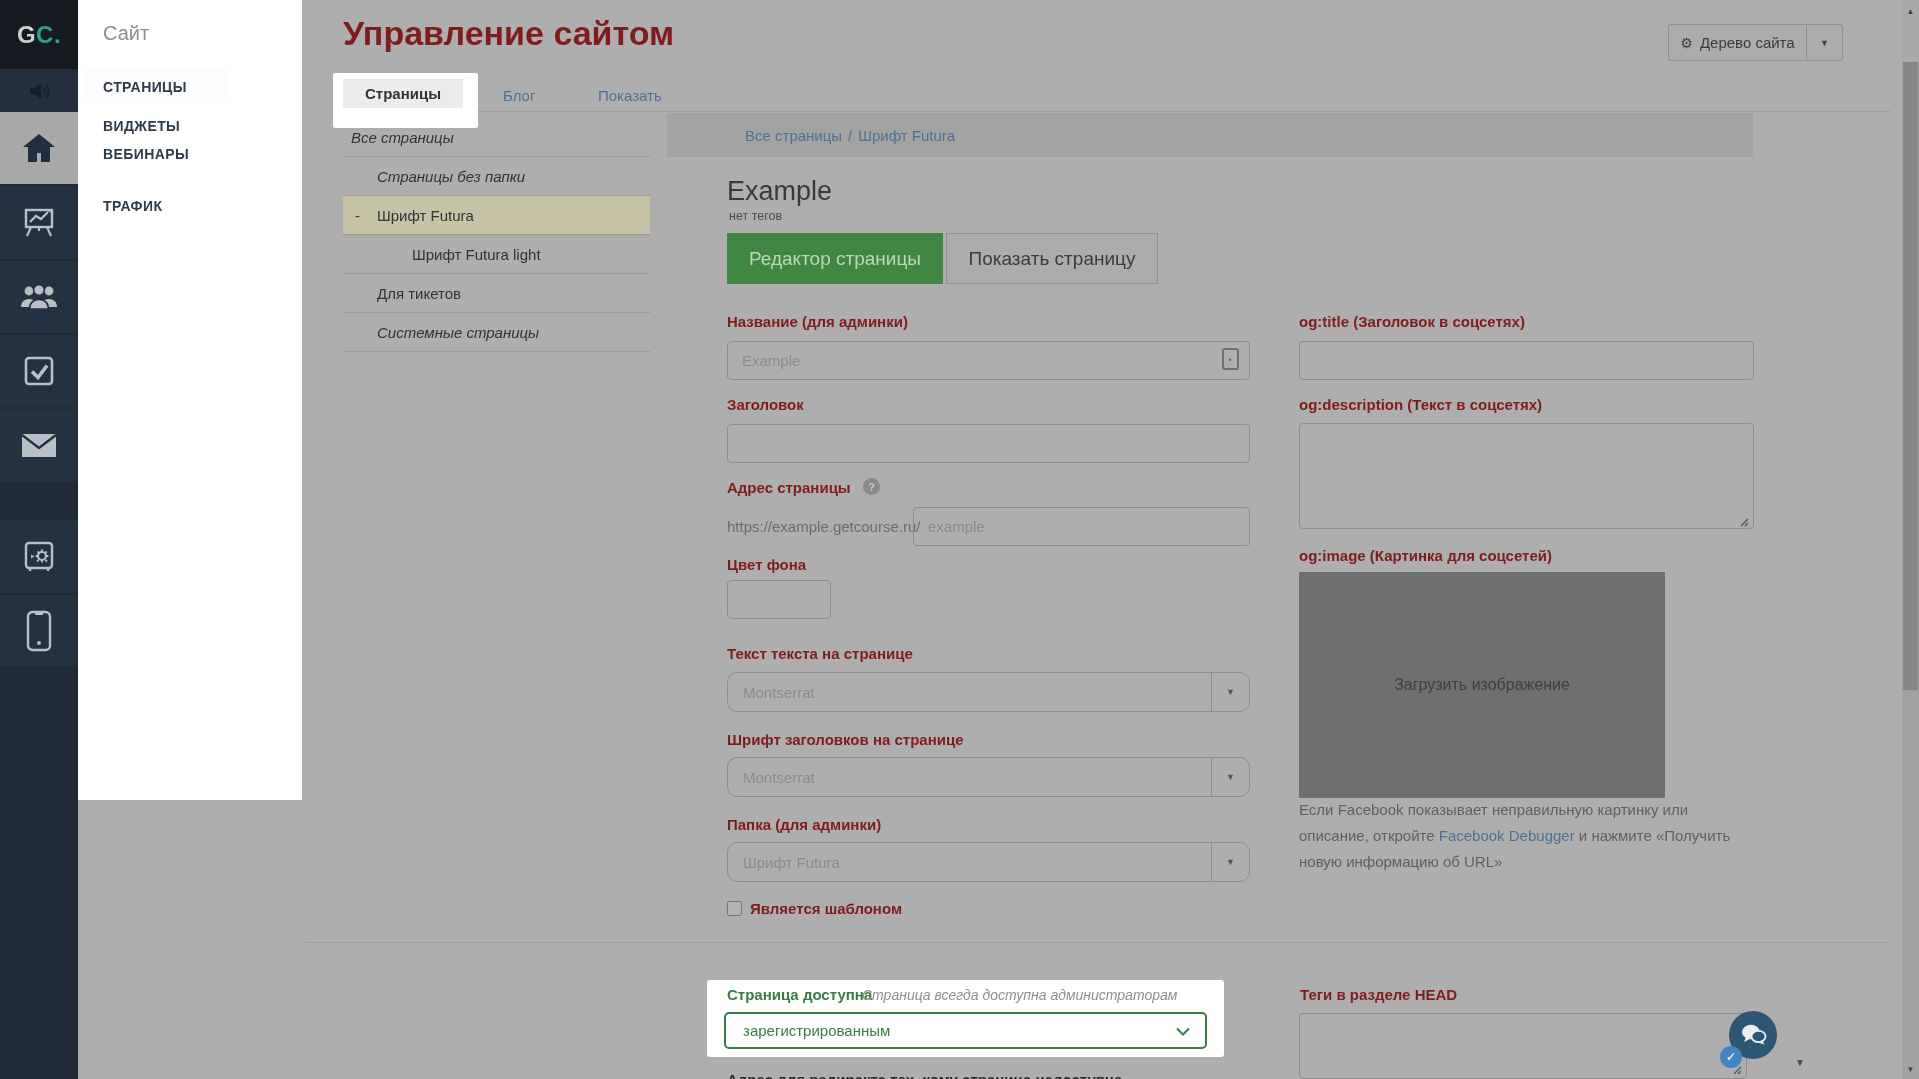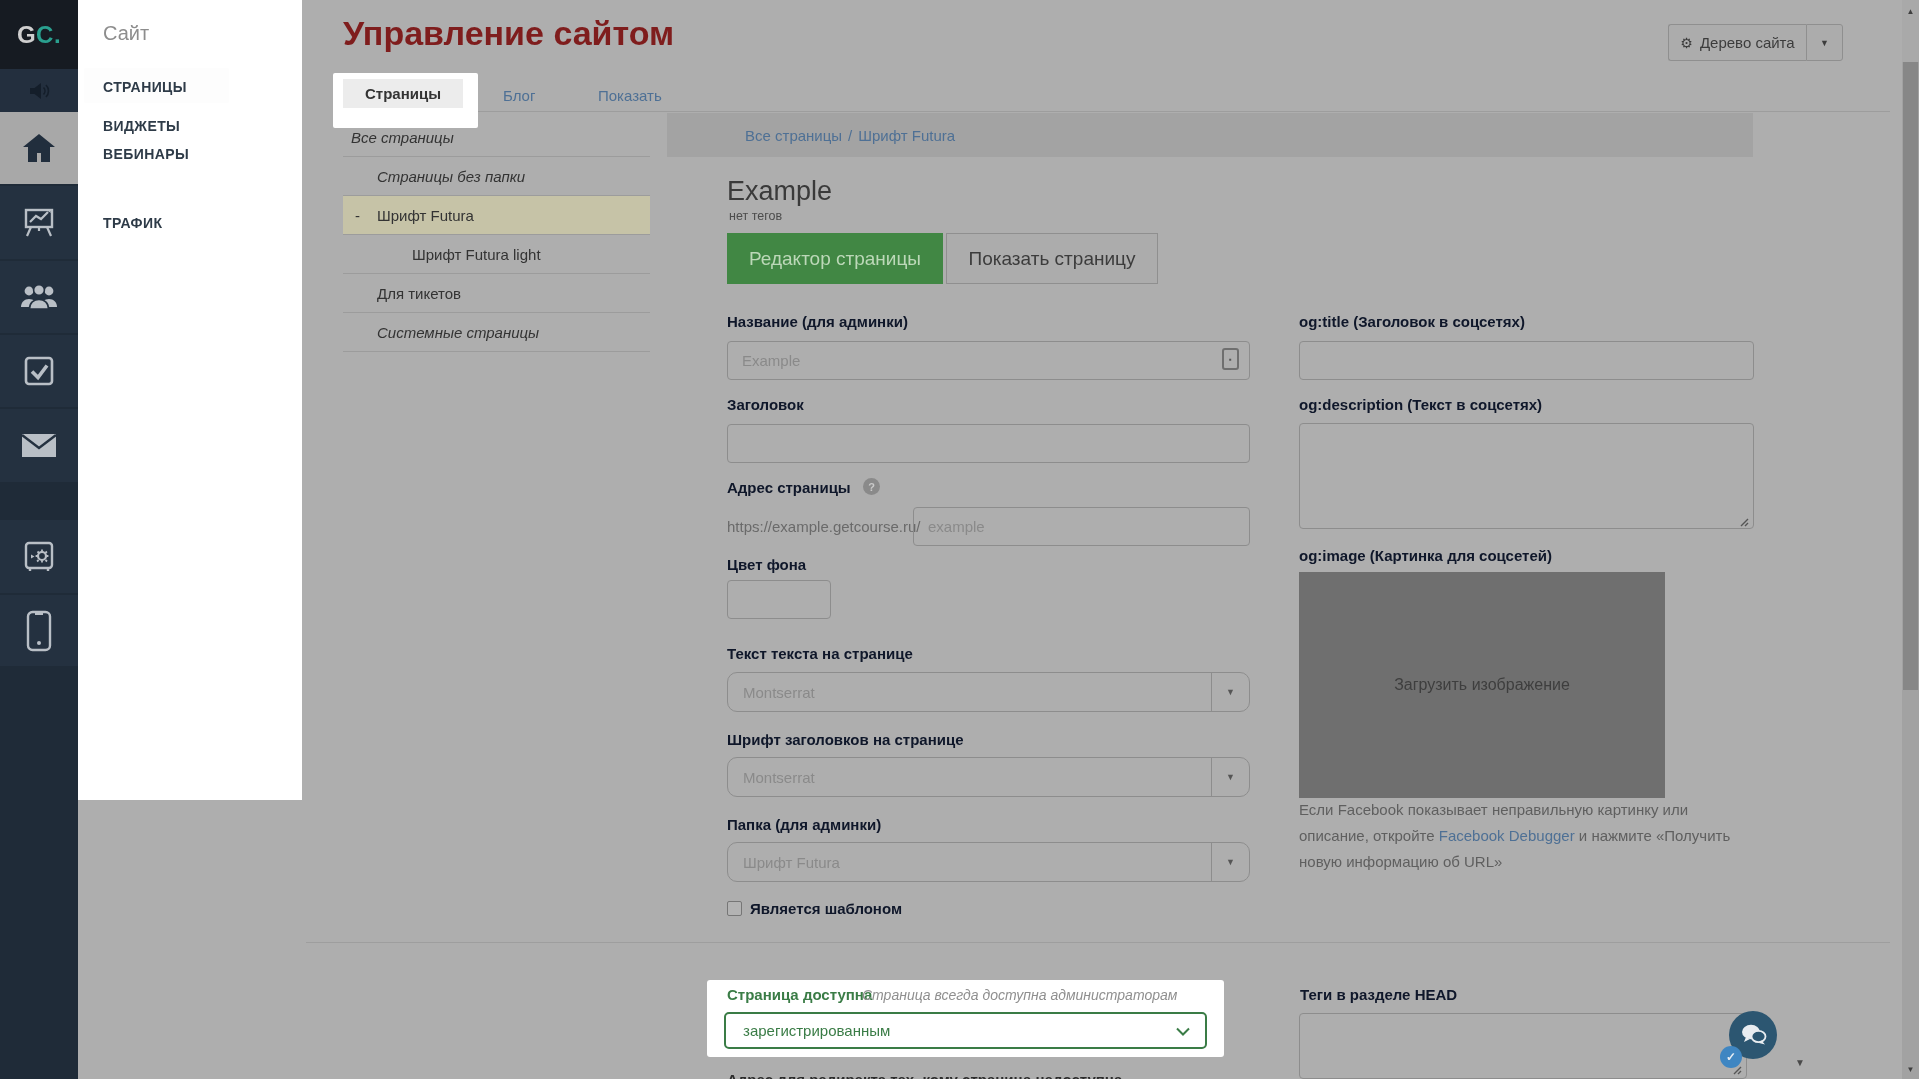--- a/index.html
+++ b/index.html
@@ -40,21 +40,21 @@
   .crumb-band { position:absolute; left:667px; top:113px; width:1086px; height:44px; background:#a3a3a3; display:flex; align-items:center; padding-left:78px; font-size:15px; }
   .crumb-band a, .blue { color:#4e7095; text-decoration:none; cursor:pointer; }
 
   
   .pg-title { position:absolute; left:727px; top:176px; font-size:27px; color:#3a3a3a; }
   .pg-tags { position:absolute; left:729px; top:209px; font-size:12.5px; color:#4c4c4c; }
   .btn-green { position:absolute; left:727px; top:233px; width:216px; height:51px; background:#418744; color:#bcd8b8; font-size:19px; display:flex; align-items:center; justify-content:center; cursor:pointer; }
   .btn-plain { position:absolute; left:946px; top:233px; width:212px; height:51px; background:#acacac; border:1px solid #8f8f8f; color:#3c3c3c; font-size:19px; display:flex; align-items:center; justify-content:center; cursor:pointer; }
 
   
-  .lbl { position:absolute; font-size:15px; font-weight:bold; color:#0f172a; white-space:nowrap; }
+  .lbl { position:absolute; font-size:15px; font-weight:bold; color:#7f1d1d; white-space:nowrap; }
   .inp { position:absolute; height:39px; border:1px solid #8d8d8d; border-radius:4px; background:transparent; font-size:15px; color:#8a8a8a; padding:0 14px; font-family:"Liberation Sans", sans-serif; outline:none; }
   .sel { position:absolute; height:40px; border:1px solid #8d8d8d; border-radius:10px; display:flex; align-items:center; font-size:15px; color:#8a8a8a; padding-left:15px; cursor:pointer; }
   .sel-arrow { position:absolute; right:0; top:0; width:38px; height:100%; border-left:1px solid #8d8d8d; display:flex; align-items:center; justify-content:center; font-size:9px; color:#555555; }
   .url-prefix { position:absolute; left:727px; top:518px; font-size:15px; color:#6a6a6a; }
   .help-circle { position:absolute; width:17px; height:17px; border-radius:50%; background:#8a8a8a; color:#c9c9c9; font-size:11px; font-weight:bold; display:flex; align-items:center; justify-content:center; }
   .tpl-icon { position:absolute; left:1222px; top:348px; width:17px; height:22px; border:2px solid #6f6f6f; border-radius:3px; display:flex; align-items:center; justify-content:center; font-size:8px; color:#555555; }
   .cb { position:absolute; left:727px; top:901px; width:15px; height:15px; border:1px solid #767676; border-radius:2px; background:#b3b3b3; appearance:none; -webkit-appearance:none; cursor:pointer; }
   .divider { position:absolute; left:306px; top:942px; width:1584px; height:1px; background:#9e9e9e; }
   .ta { position:absolute; border:1px solid #8d8d8d; border-radius:4px; background:transparent; resize:none; outline:none; font-family:"Liberation Sans", sans-serif; }
   .resize-glyph { position:absolute; pointer-events:none; }
@@ -160,21 +160,21 @@
       </svg>
     </div>
   </div>
 
   <div class="sidebar">
     <div class="sidebar-title">Сайт</div>
     <div class="sb-active-box"></div>
     <div class="sb-item" style="top:79px;">СТРАНИЦЫ</div>
     <div class="sb-item" style="top:118px;">ВИДЖЕТЫ</div>
     <div class="sb-item" style="top:146px;">ВЕБИНАРЫ</div>
-    <div class="sb-item" style="top:198px;margin-top:17px;">ТРАФИК</div>
+    <div class="sb-item" style="top:198px;">ТРАФИК</div>
   </div>
 
   <div class="h1">Управление сайтом</div>
 
   <div class="tree-btn">
     <span style="margin-right:7px;font-size:14px;">⚙</span>
     <span>Дерево сайта</span>
   </div>
   <div class="tree-btn-caret">
     <span>▼</span>

